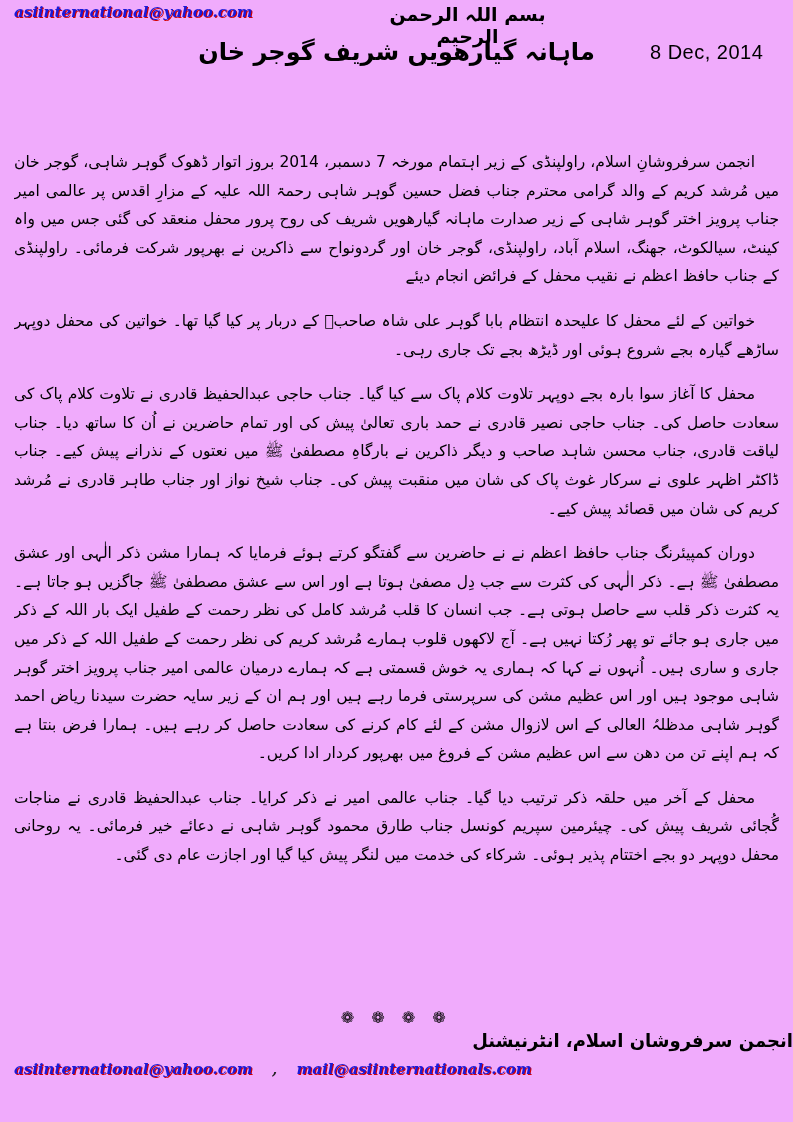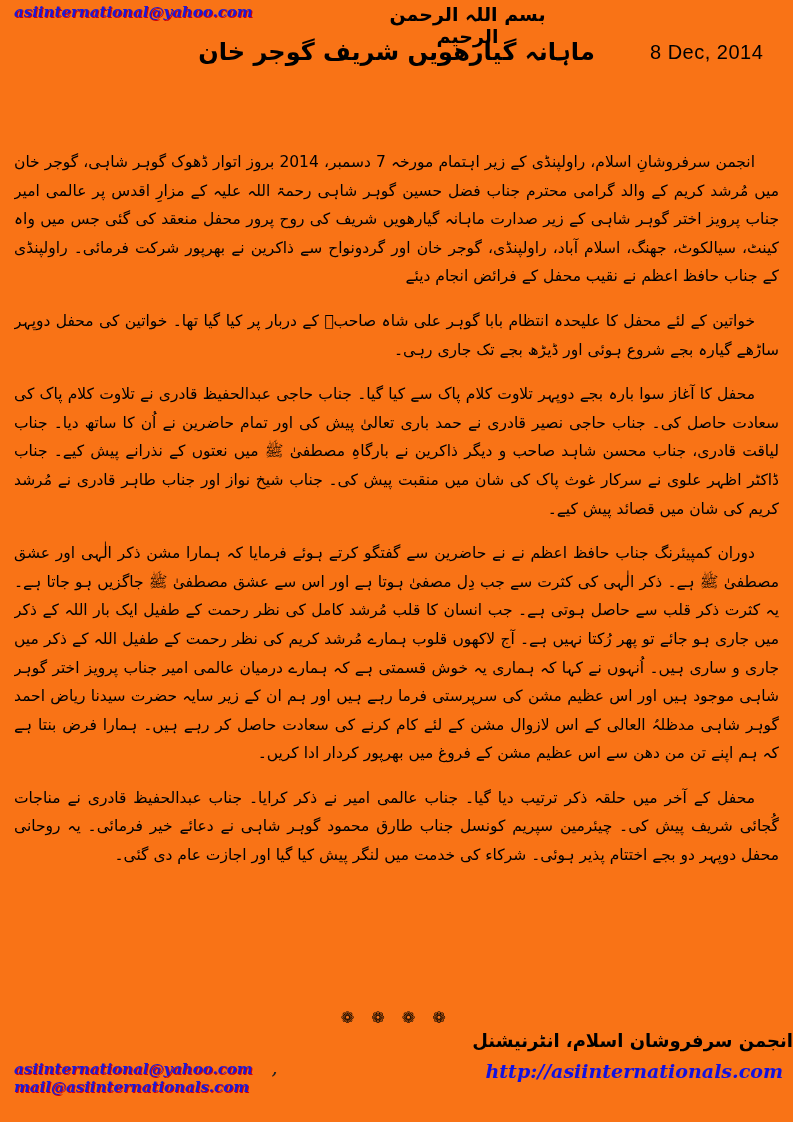--- a/index.html
+++ b/index.html
@@ -1,20 +1,20 @@
 <!DOCTYPE html>
 <html lang="ur"><head>
 <meta charset="utf-8">
 <style>
   html,body { margin:0; padding:0; background:#e8e8e8; }
   .page {
     position:relative;
     width:793px; height:1122px;
     margin:0 auto;
-    background:#f97316;
+    background:#f0abfc;
     overflow:hidden;
     font-family:"DejaVu Sans", sans-serif;
     color:#000;
   }
   
   .top-email {
     position:absolute; top:3px; left:14px;
     font-family:"DejaVu Serif", serif;
     font-style:italic; font-weight:bold;
     font-size:15px;
@@ -121,16 +121,15 @@
   <div class="ornaments">❁ ❁ ❁ ❁</div>
 
   <div class="org-name">انجمن سرفروشان اسلام، انٹرنیشنل</div>
 
   <div class="footer-links">
     <span class="footer-emails">
       <a>asiinternational@yahoo.com</a>
       <span class="email-sep">,</span>
       <a>mail@asiinternationals.com</a>
     </span>
-    <a class="website">http://asiinternationals.com</a>
   </div>
 
 </div>
 
 </body></html>

